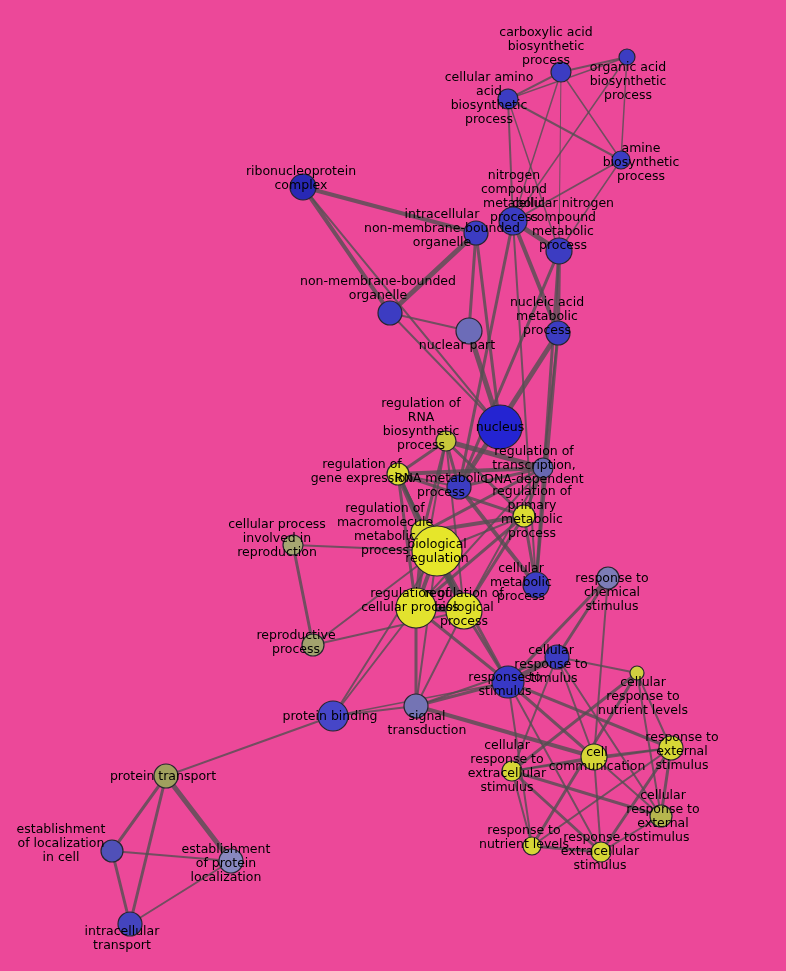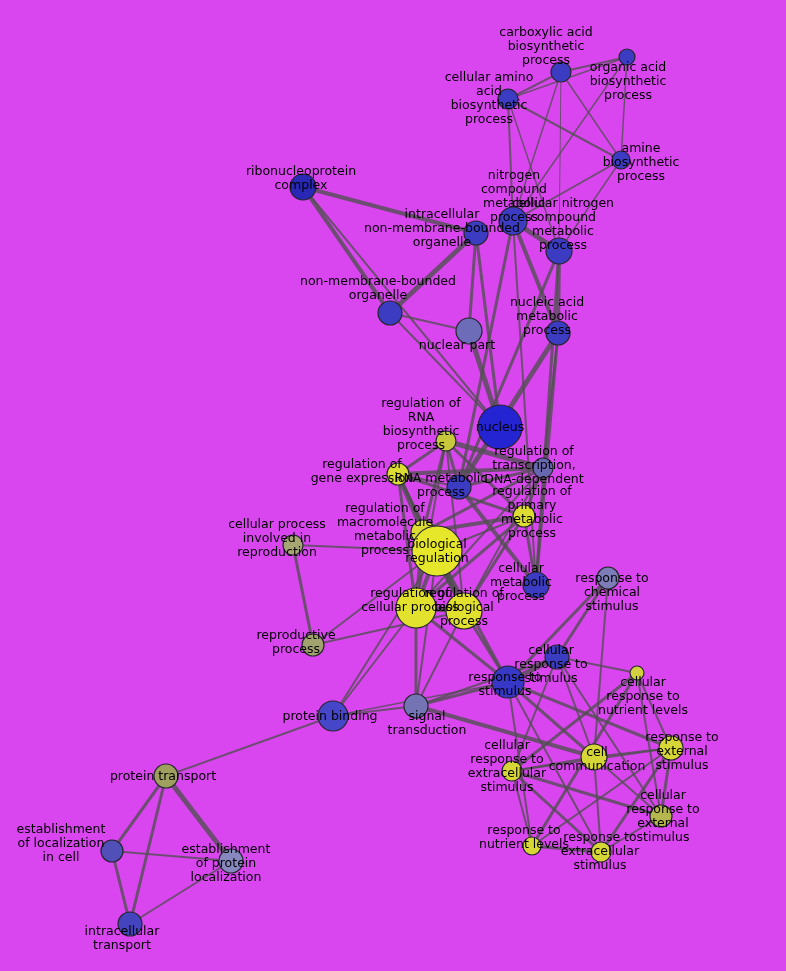--- a/index.html
+++ b/index.html
@@ -5,21 +5,21 @@
   html, body {
     margin: 0;
     padding: 0;
     background: #ffffff;
     font-family: "DejaVu Sans", "Liberation Sans", sans-serif;
   }
   #canvas-wrap {
     position: relative;
     width: 786px;
     height: 971px;
-    background: #d946ef;
+    background: #ec4899;
     overflow: hidden;
   }
   svg text {
     font-family: "DejaVu Sans", "Liberation Sans", sans-serif;
     font-size: 12.5px;
     fill: #000000;
     text-anchor: middle;
   }
   svg circle.node {
     stroke: #26262e;

